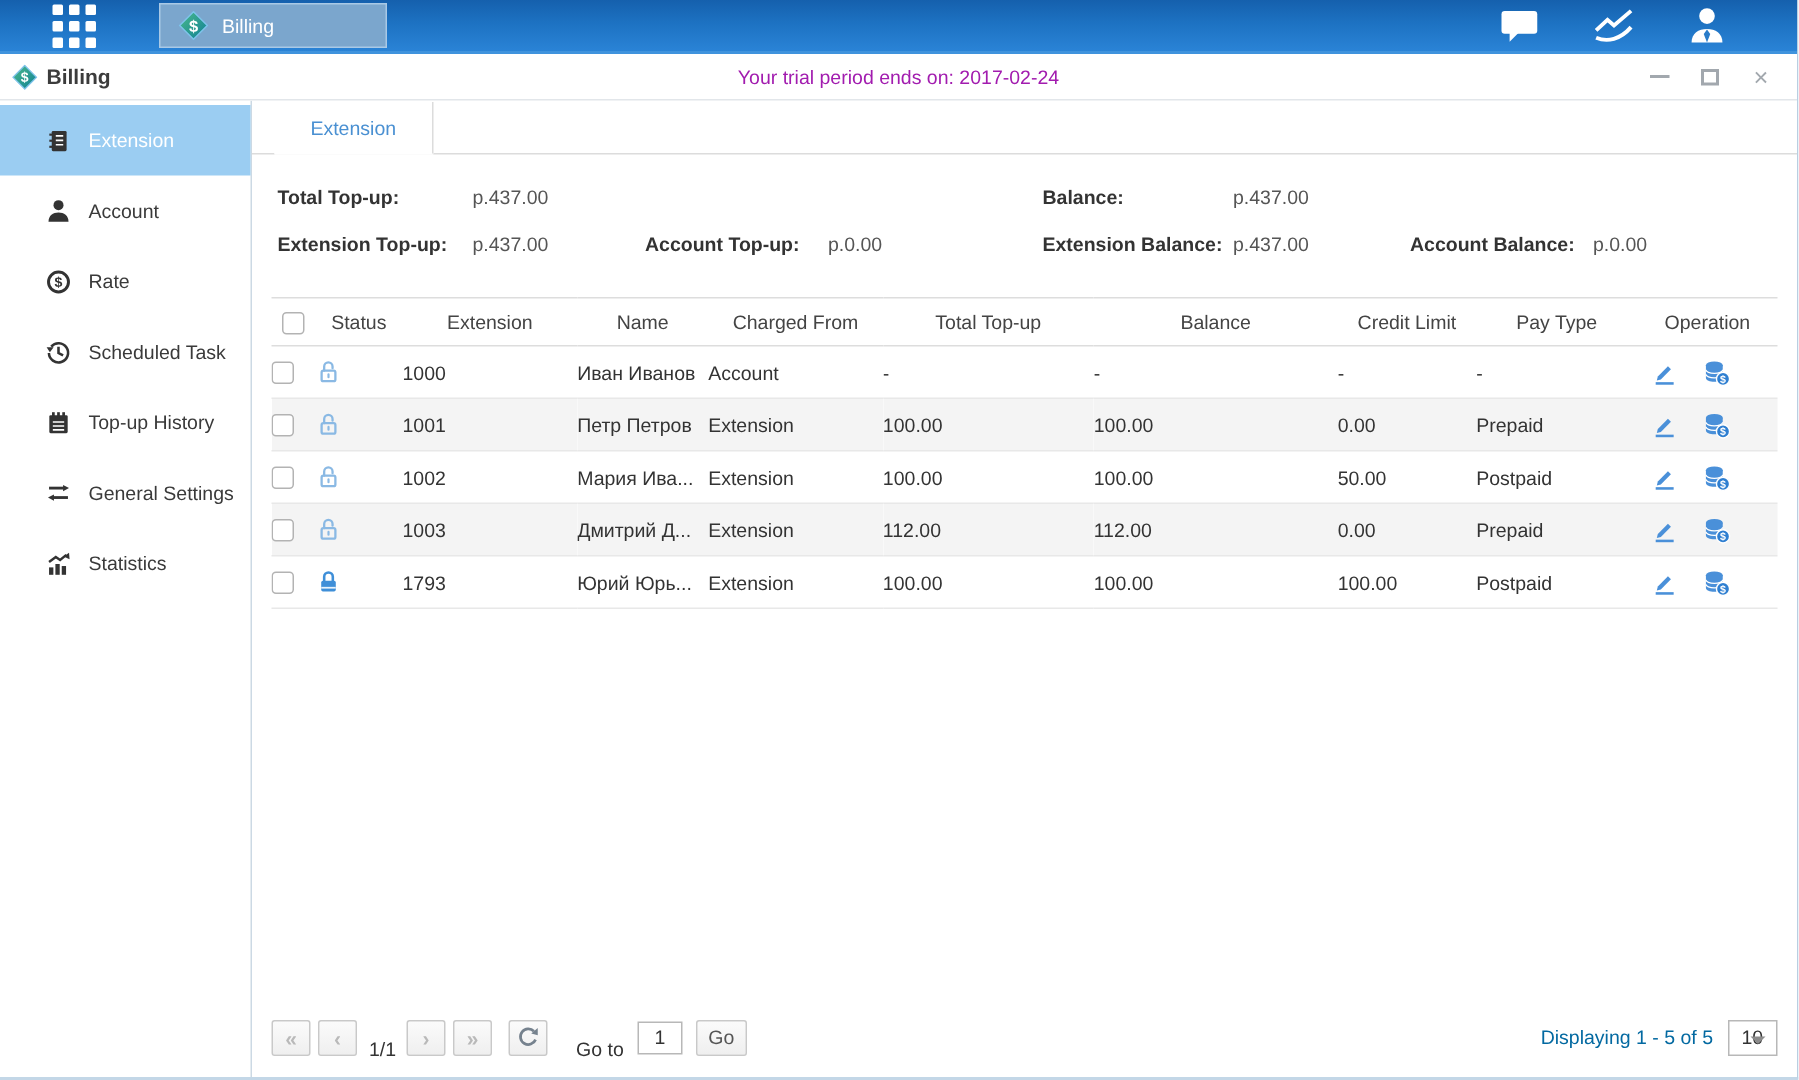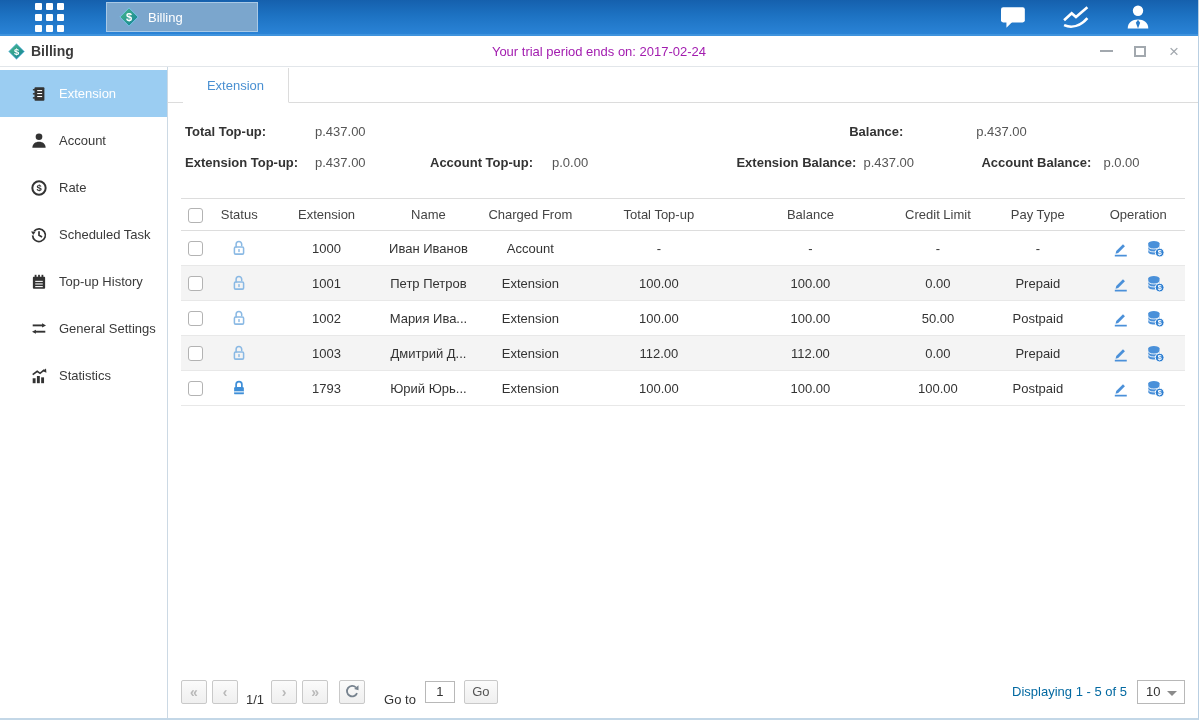--- a/index.html
+++ b/index.html
@@ -49,37 +49,37 @@
     border-bottom:1px solid #dcdcdc; padding-left:15px; }
   .tab { height:35px; width:106px; margin-bottom:-1px; background:#fff;
     border:1px solid #dcdcdc; border-top:none; border-bottom:1px solid #fff;
     border-left:none; display:flex; align-items:center; justify-content:center;
     color:#4a90d2; font-size:13px; cursor:pointer; }
 
   
   .summary { padding:13px 17px 0 17px; }
   .sum-row { display:flex; height:31px; align-items:center; font-size:13px; }
   .sum-left { flex:0 0 510px; display:flex; align-items:center; }
-  .sum-right { flex:1; display:flex; align-items:center;justify-content:center; }
+  .sum-right { flex:1; display:flex; align-items:center; }
   .sum-label { font-weight:bold; color:#333; }
   .sum-val { color:#555; }
   .w130{ min-width:130px;} .w115{ min-width:115px;} .w120{ min-width:122px;}
   .w127{ min-width:127px;} .w118{ min-width:118px;}
 
   
   .btn-row { padding:15px 17px 0 17px; display:flex; }
   .btn { background:#3d8ed2; color:#fff; font-size:13px; border:none; border-radius:2px;
     height:28px; padding:0 13px; margin-right:9px; cursor:pointer; }
 
   
   .tbl-wrap { margin:20px 13px 0 13px; }
   table { width:100%; border-collapse:collapse; table-layout:fixed; }
   thead th { height:32px; font-size:13px; font-weight:normal; color:#444;
     border-top:1px solid #ddd; border-bottom:1px solid #ddd; text-align:center; }
-  tbody td { height:35px; font-size:13px; color:#333; text-align:center;
+  tbody td { height:35px; font-size:13px; color:#333; text-align:left;
     border-bottom:1px solid #e8e8e8; overflow:hidden; white-space:nowrap; }
   tbody tr:nth-child(even) { background:#f4f4f4; }
   .cb { width:15px; height:15px; border:1px solid #b3b3b3; border-radius:3px;
     background:#fff; display:inline-block; vertical-align:middle; cursor:pointer; }
   .st-icon { width:18px; height:18px; display:inline-block; vertical-align:middle; }
   .op-icon { width:19px; height:19px; display:inline-block; vertical-align:middle;
     margin:0 8px; cursor:pointer; }
 
   
   .pager { margin:auto 13px 11px 13px; display:flex; align-items:center; flex:0 0 auto; }
@@ -87,21 +87,21 @@
     background:linear-gradient(#fbfbfb,#efefef); display:flex; align-items:center;
     justify-content:center; font-size:14px; font-weight:bold; color:#b9b9b9; cursor:pointer; }
   .pg-indicator { font-size:13px; color:#333; margin:16px 7px 0 3px; }
   .pg-refresh { margin-left:6px; }
   .goto-label { font-size:13px; color:#333; margin:16px 9px 0 14px; }
   .goto-input { width:30px; height:22px; border:1px solid #b8b8b8; font-size:13px;
     text-align:center; color:#333; font-family:"Liberation Sans",sans-serif; }
   .go-btn { margin-left:9px; width:34px; }
   .pg-right { margin-left:auto; display:flex; align-items:center; }
   .displaying { font-size:13px; color:#0369a1; margin-right:10px; }
-  .page-size { width:48px; height:24px; border:1px solid #b8b8b8; display:flex;
+  .page-size { width:33px; height:24px; border:1px solid #b8b8b8; display:flex;
     align-items:center; font-size:13px; color:#333; padding-left:8px; cursor:pointer;
     background:#fff; position:relative; }
   .caret { position:absolute; right:7px; top:10px; width:0; height:0;
     border-left:5px solid transparent; border-right:5px solid transparent;
     border-top:5px solid #8b8b8b; }
 </style>
 </head>
 <body>
 
 <div class="app">

